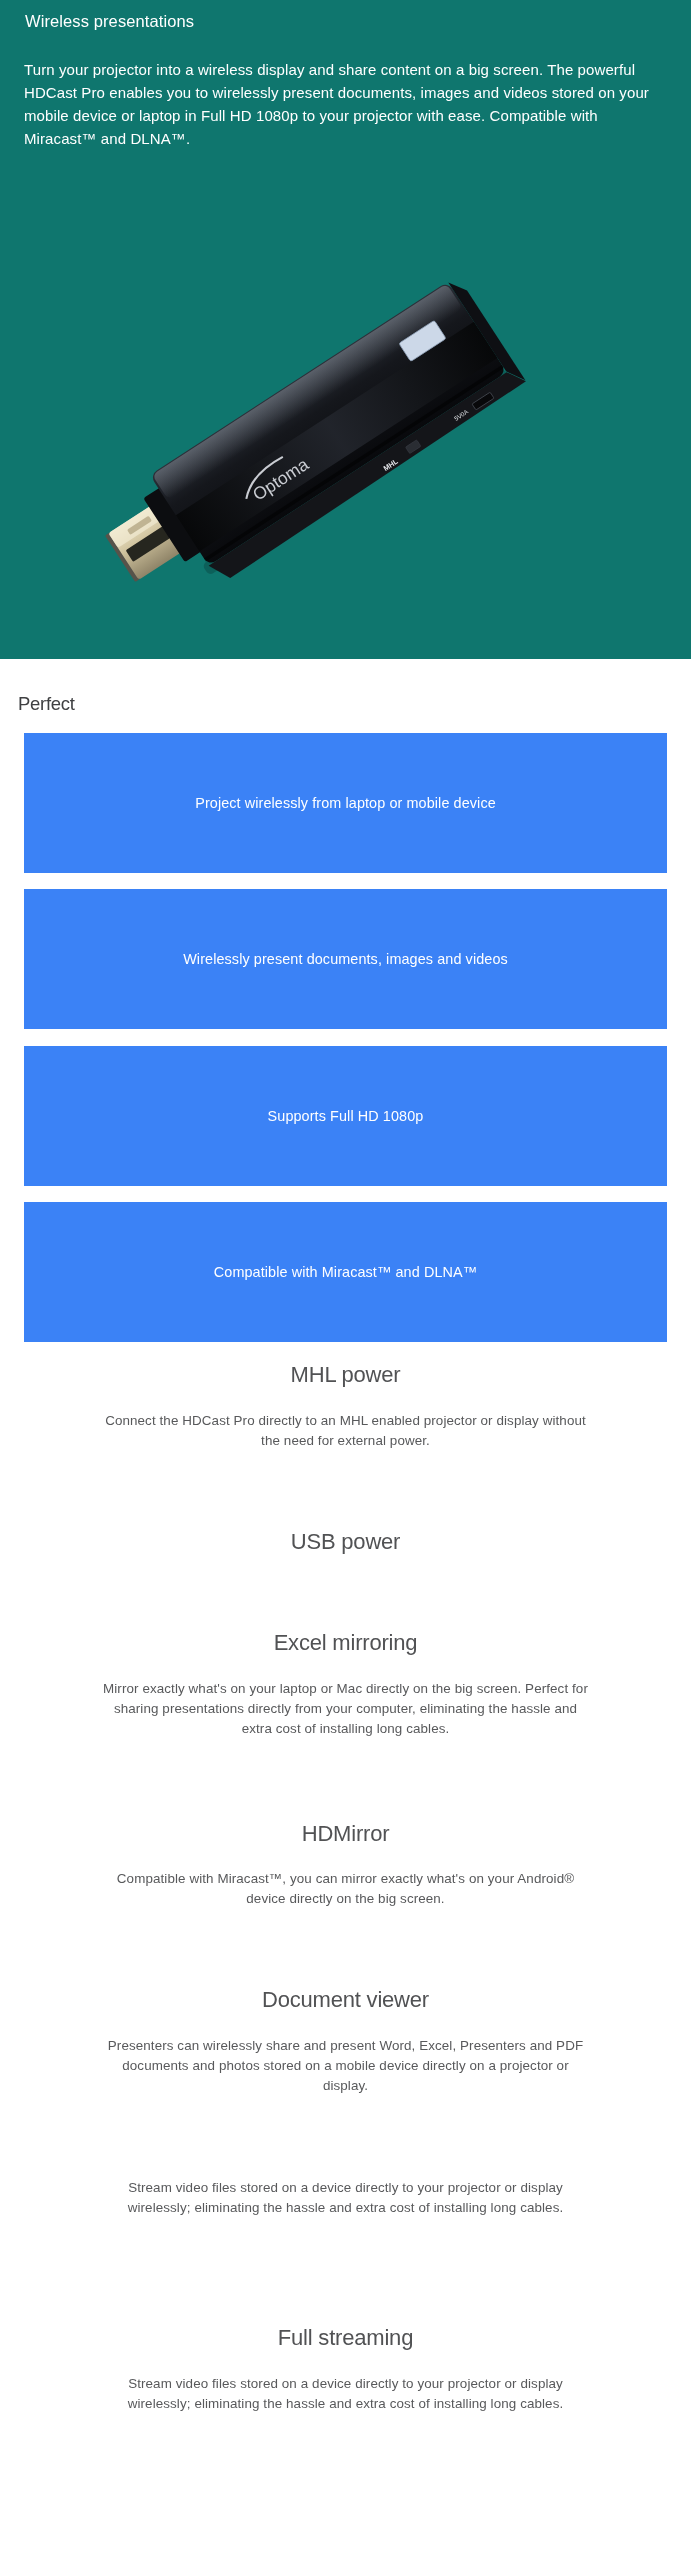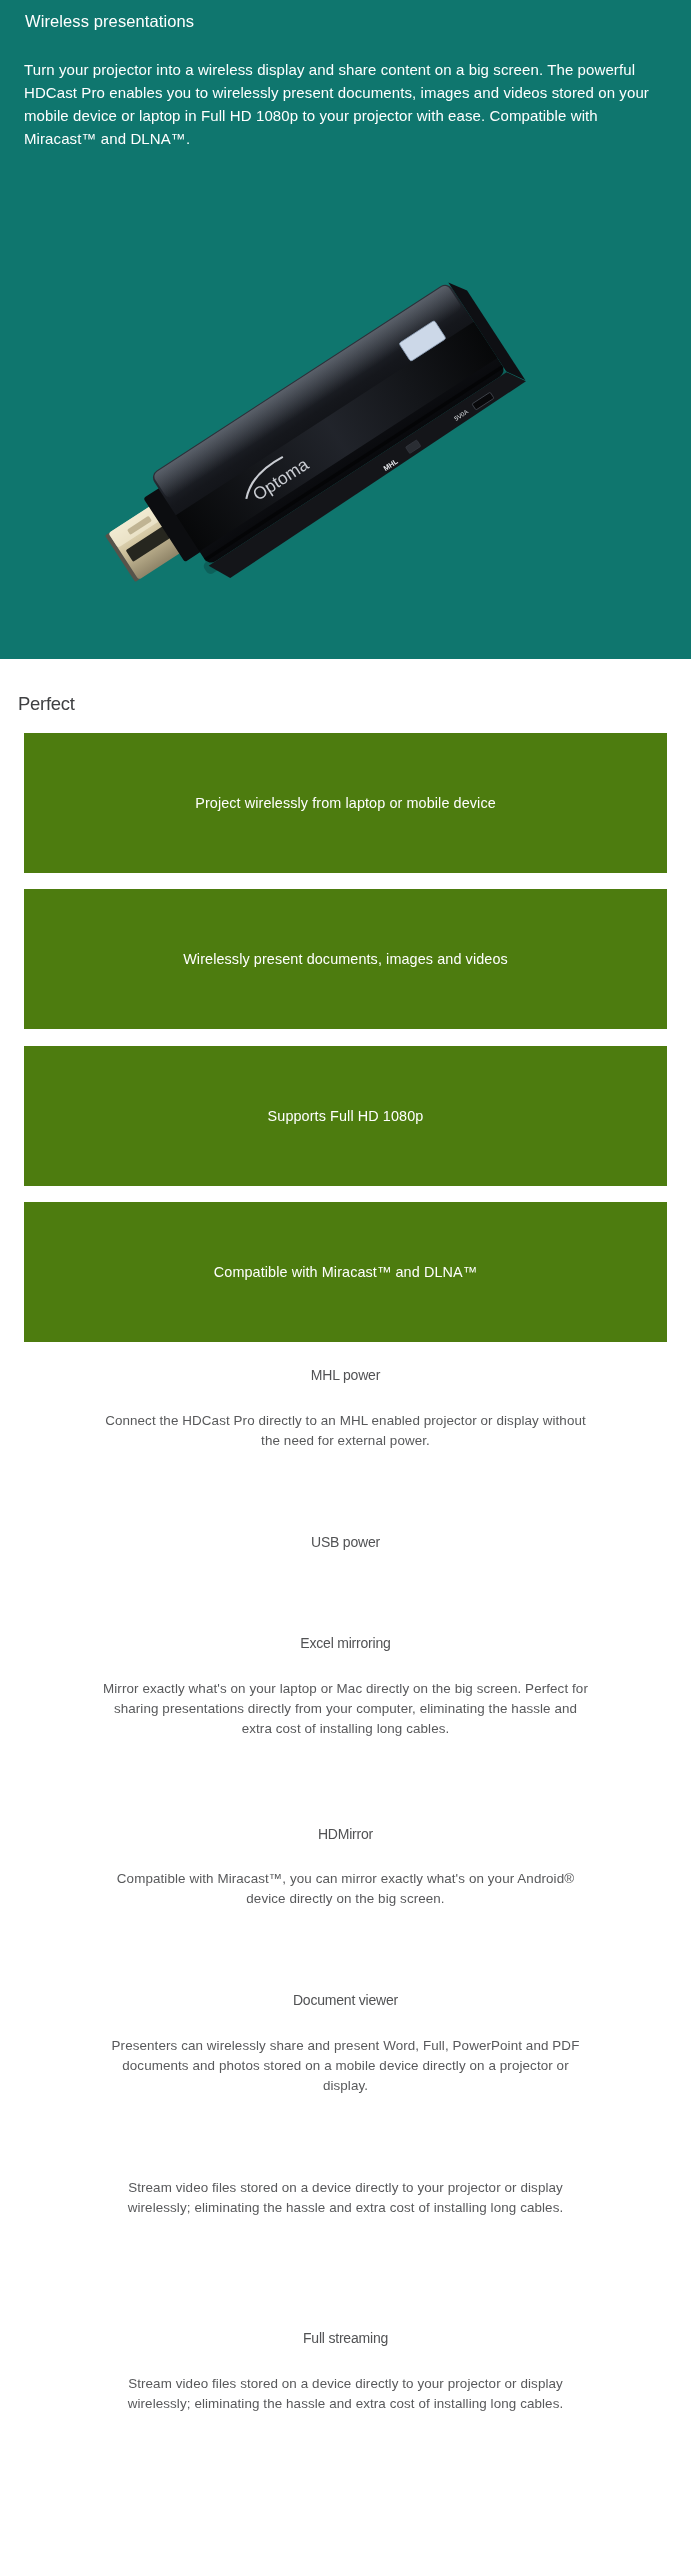--- a/index.html
+++ b/index.html
@@ -49,35 +49,35 @@
     font-size: 18.5px;
     font-weight: 400;
     color: #3f4042;
     line-height: 18.5px;
     margin-bottom: 19px;
     letter-spacing: -0.3px;
   }
   .banner {
     margin: 0 24px 16.5px 24px;
     height: 140px;
-    background: #4d7c0f;
+    background: #3b82f6;
     display: flex;
     align-items: center;
     justify-content: center;
   }
   .banner span {
     color: #ffffff;
     font-size: 14.4px;
     font-weight: 400;
     letter-spacing: 0.1px;
     text-align: center;
   }
   .feature { text-align: center; }
   .feature h3 {
-    font-size: 14px;
+    font-size: 22px;
     font-weight: 400;
     color: #515254;
     line-height: 20.6px;
     letter-spacing: -0.2px;
   }
   .feature p {
     margin: 25px auto 0 auto;
     max-width: 495px;
     font-size: 13.4px;
     line-height: 20px;
@@ -203,21 +203,21 @@
     <p>Mirror exactly what's on your laptop or Mac directly on the big screen. Perfect for sharing presentations directly from your computer, eliminating the hassle and extra cost of installing long cables.</p>
   </section>
 
   <section class="feature">
     <h3>HDMirror</h3>
     <p>Compatible with Miracast™, you can mirror exactly what's on your Android® device directly on the big screen.</p>
   </section>
 
   <section class="feature">
     <h3>Document viewer</h3>
-    <p>Presenters can wirelessly share and present Word, Full, PowerPoint and PDF documents and photos stored on a mobile device directly on a projector or display.</p>
+    <p>Presenters can wirelessly share and present Word, Excel, Presenters and PDF documents and photos stored on a mobile device directly on a projector or display.</p>
   </section>
 
   <section class="feature">
     <p>Stream video files stored on a device directly to your projector or display wirelessly; eliminating the hassle and extra cost of installing long cables.</p>
   </section>
 
   <section class="feature">
     <h3>Full streaming</h3>
     <p>Stream video files stored on a device directly to your projector or display wirelessly; eliminating the hassle and extra cost of installing long cables.</p>
   </section>

